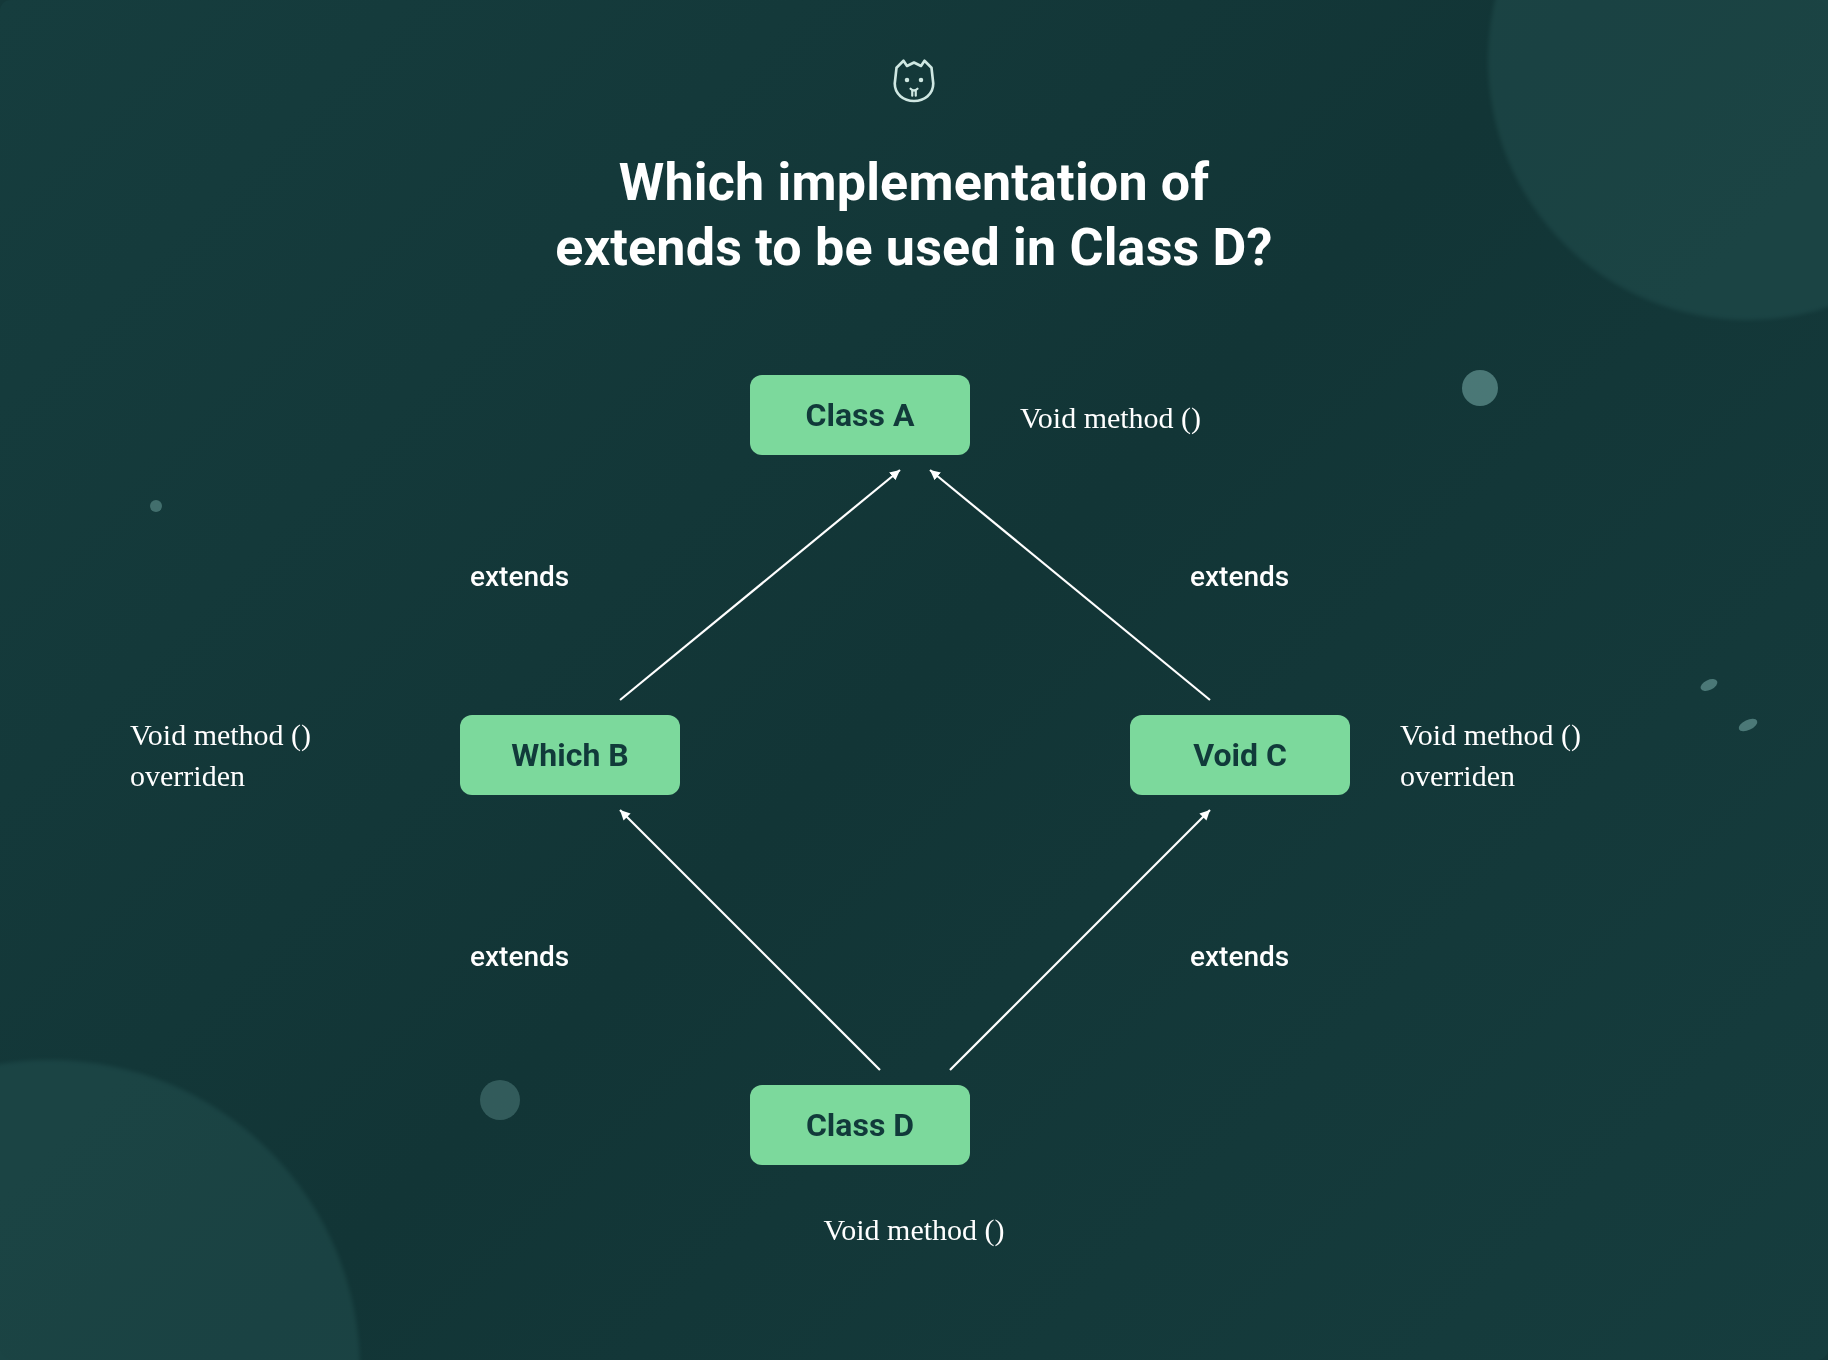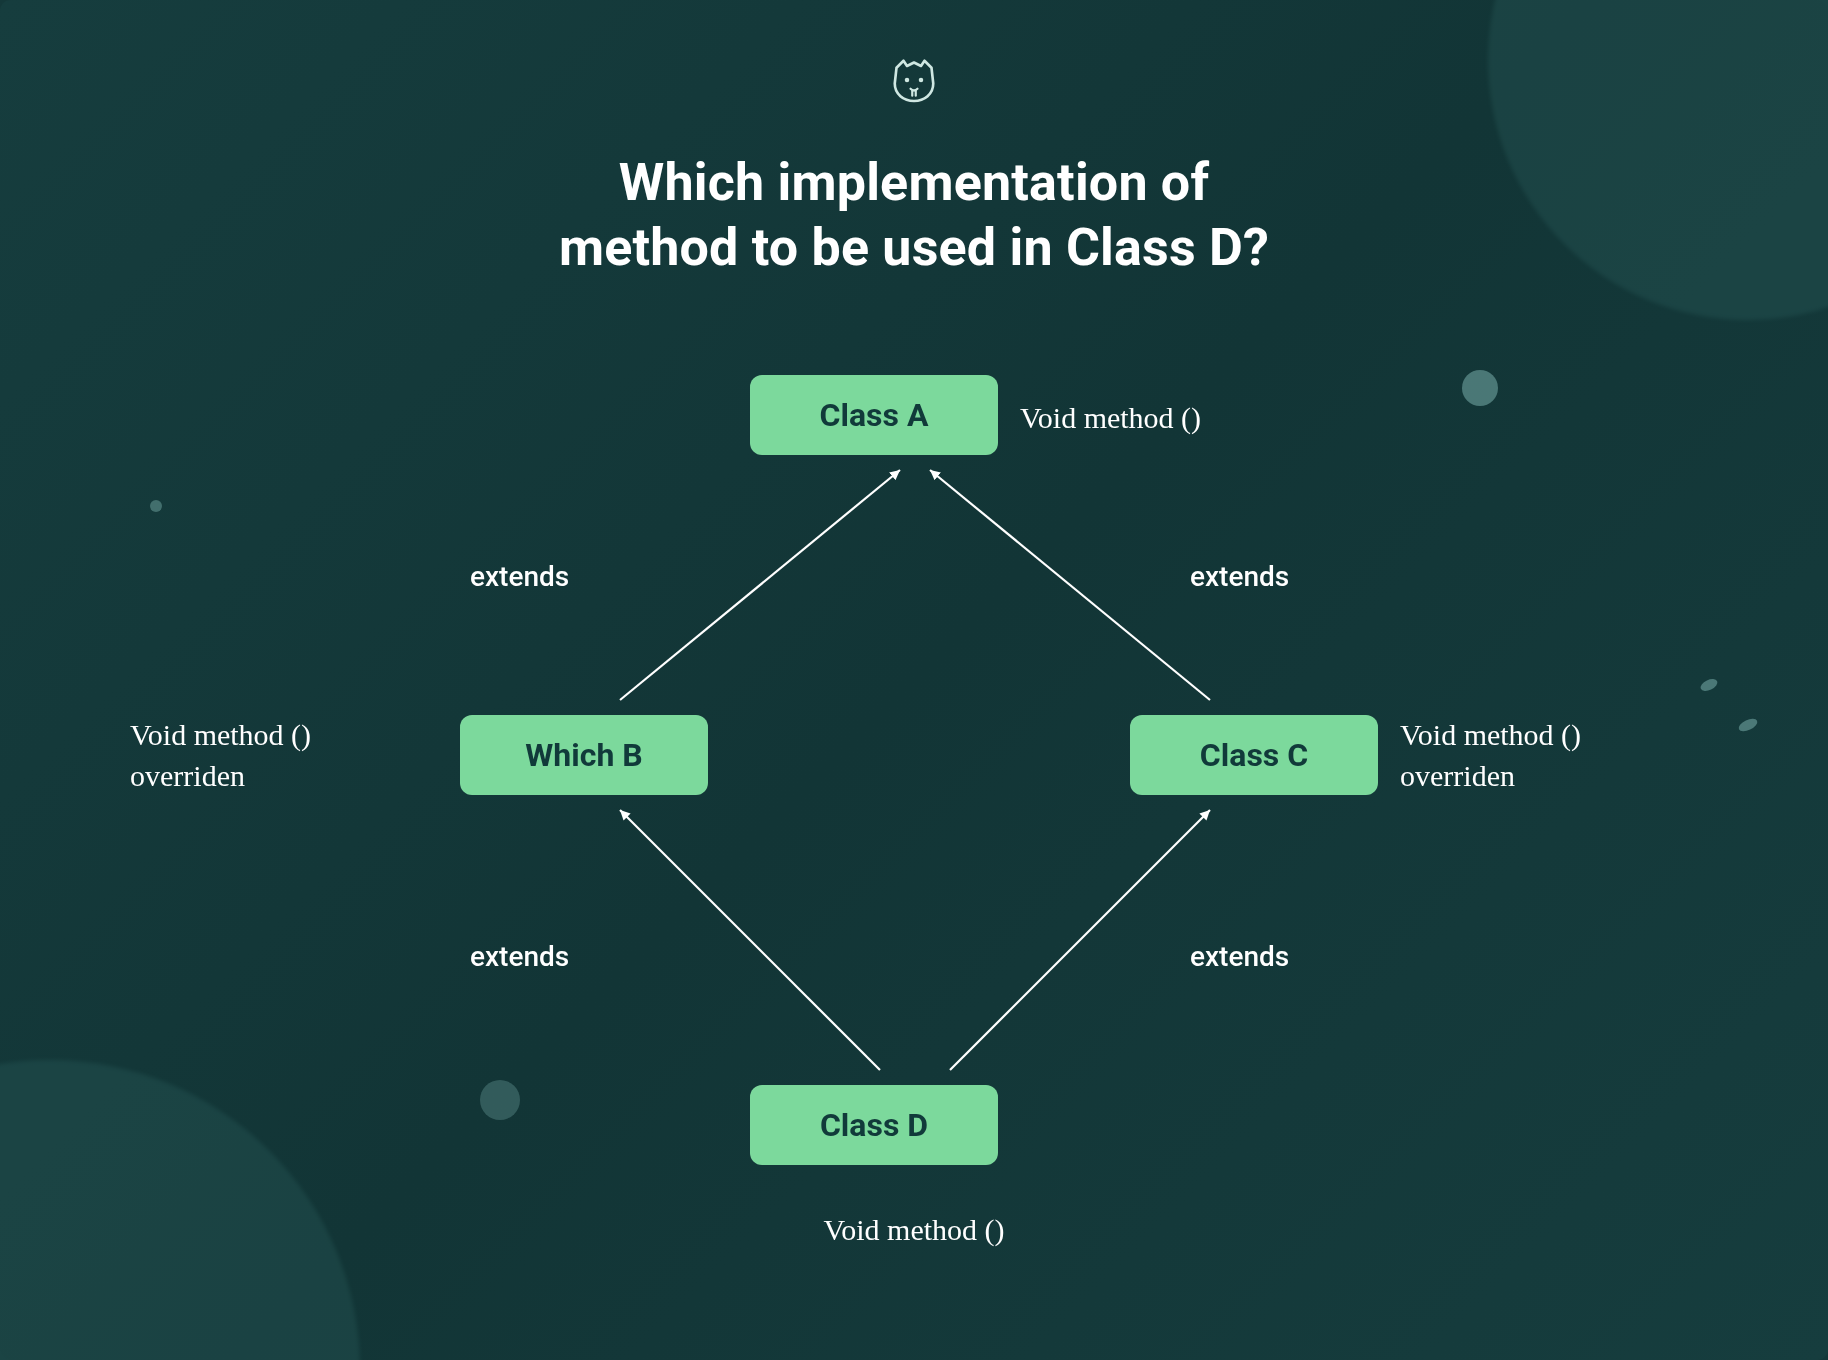--- a/index.html
+++ b/index.html
@@ -58,21 +58,21 @@
   .node {
     position: absolute;
     background: #7cd99c;
     color: #113a3a;
     border-radius: 12px;
     display: flex;
     align-items: center;
     justify-content: center;
     font-size: 32px;
     font-weight: 700;
-    width: 248px;
+    width: 220px;
     height: 80px;
   }
   .label {
     position: absolute;
     color: #ffffff;
     font-size: 30px;
     font-weight: 500;
     line-height: 1.35;
     font-family: Liberation Serif, serif;
   }
@@ -108,21 +108,21 @@
       <path d="M12 18 L20 10 L24 16 L32 12 L40 16 L44 10 L52 18 L54 36 C54 48 44 56 32 56 C20 56 10 48 10 36 Z" stroke="#cfe7e2" stroke-width="3" fill="none" stroke-linejoin="round"></path>
       <circle cx="24" cy="32" r="2.6" fill="#cfe7e2"></circle>
       <circle cx="40" cy="32" r="2.6" fill="#cfe7e2"></circle>
       <path d="M28 42 Q32 46 36 42" stroke="#cfe7e2" stroke-width="2.5" fill="none" stroke-linecap="round"></path>
       <path d="M30 44 L30 50 M34 44 L34 50" stroke="#cfe7e2" stroke-width="2.5" stroke-linecap="round"></path>
     </svg>
   </div>
 
   <div class="title">
     <div>Which implementation of</div>
-    <div>method to be used in Class D?</div>
+    <div>extends to be used in Class D?</div>
   </div>
 
   <svg class="arrows">
     <defs>
       <marker id="arrowhead" markerWidth="12" markerHeight="12" refX="10" refY="5" orient="auto" markerUnits="userSpaceOnUse">
         <path d="M0,0 L10,5 L0,10 Z" fill="#ffffff"></path>
       </marker>
     </defs>
 
     <line x1="620" y1="700" x2="900" y2="470" stroke="#ffffff" stroke-width="2.2" marker-end="url(#arrowhead)"></line>
@@ -141,21 +141,21 @@
 
   <div class="node" style="left:460px; top:715px">
     <span>Which B</span>
   </div>
   <div class="label" style="left:130px; top:715px; text-align:left">
     <div>Void method ()</div>
     <div>overriden</div>
   </div>
 
   <div class="node" style="left:1130px; top:715px">
-    <span>Class C</span>
+    <span>Void C</span>
   </div>
   <div class="label" style="left:1400px; top:715px">
     <div>Void method ()</div>
     <div>overriden</div>
   </div>
 
   <div class="node" style="left:750px; top:1085px">
     <span>Class D</span>
   </div>
   <div class="label" style="left:0; right:0; top:1210px; text-align:center">Void method ()</div>

